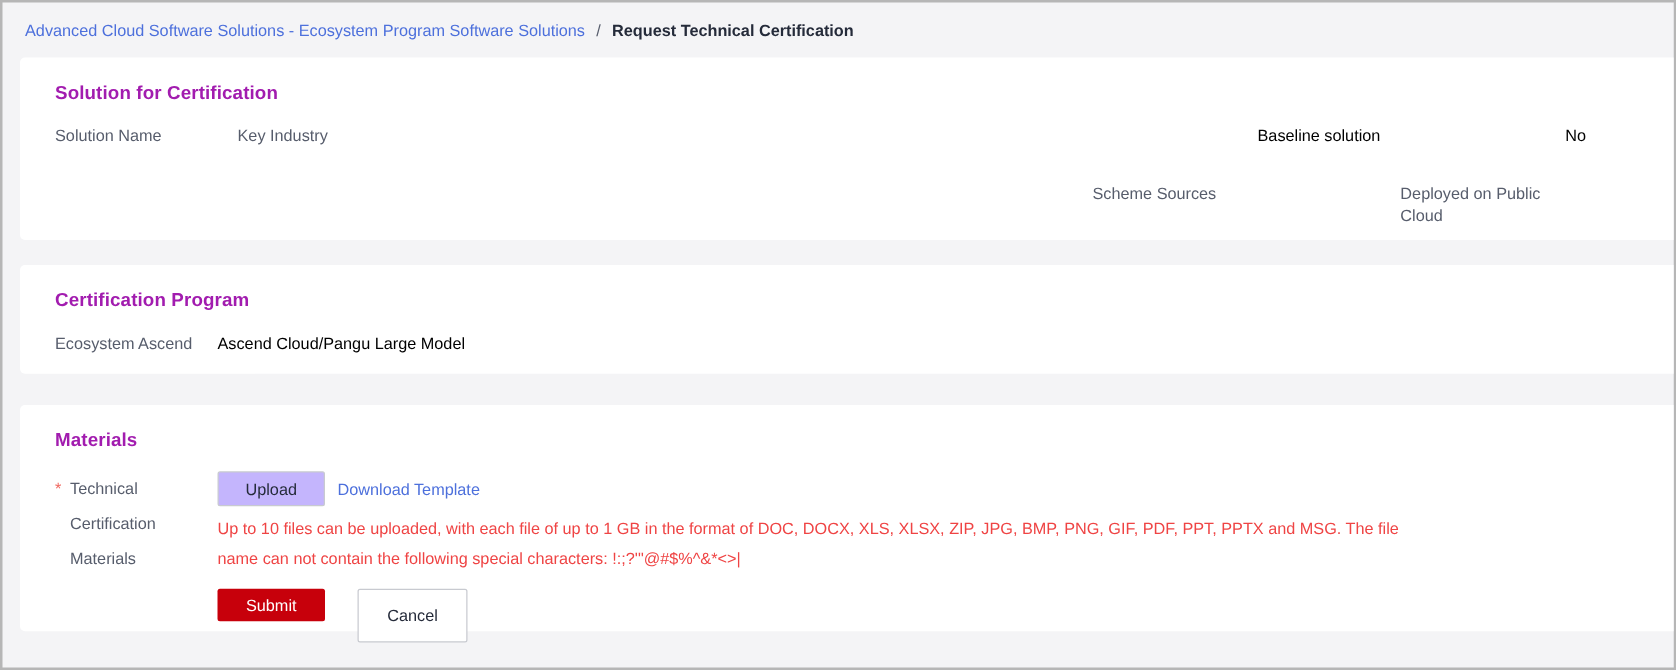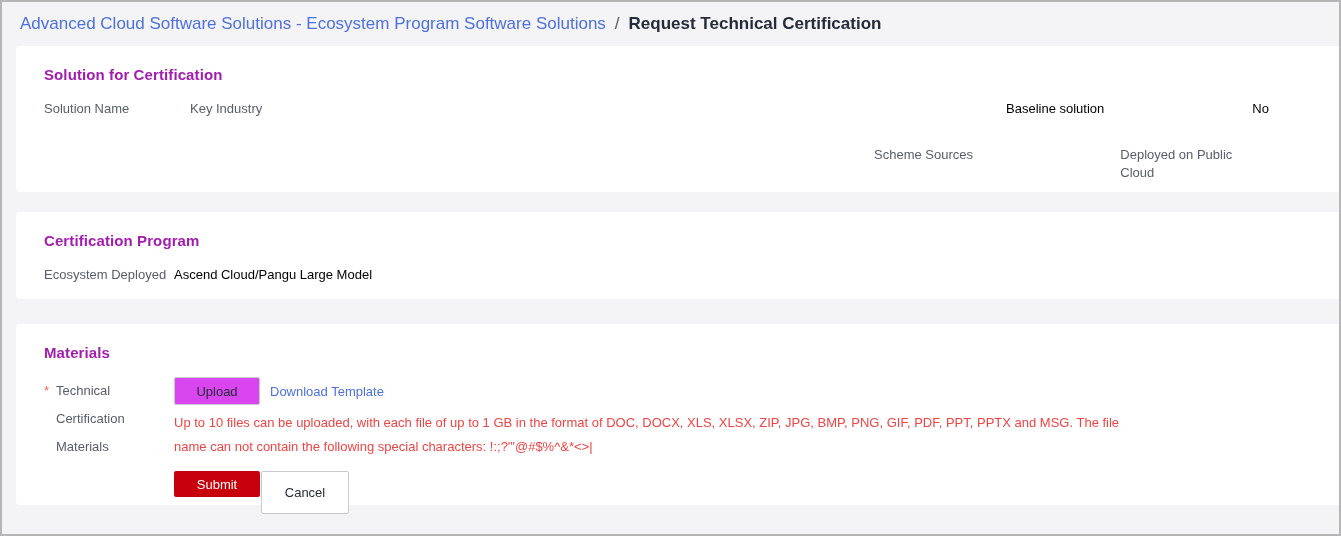--- a/index.html
+++ b/index.html
@@ -16,21 +16,21 @@
     overflow: hidden;
     position: relative;
   }
 
   
   .breadcrumb {
     height: 44px;
     display: flex;
     align-items: center;
     padding-left: 18px;
-    font-size: 17px;
+    font-size: 13px;
     white-space: nowrap;
   }
   .breadcrumb a {
     color: #4d70dc;
     text-decoration: none;
     cursor: pointer;
   }
   .breadcrumb .sep { color: #575d6c; margin: 0 9px; }
   .breadcrumb .current { color: #252b3a; font-weight: 700; }
 
@@ -87,21 +87,21 @@
     display: flex;
     font-size: 13px; line-height: 28px; color: #575d6c;
   }
   .mat-label .req { color: #f0675f; width: 12px; flex: 0 0 12px; }
   .mat-label .txt { width: 95px; }
   .mat-control { flex: 1; }
 
   .upload-row { display: flex; align-items: center; }
   .btn-upload {
     width: 86px; height: 28px;
-    background: #d946ef;
+    background: #c4b5fd;
     border: 1px solid #c8cad0;
     border-radius: 2px;
     font-size: 13px;
     font-family: inherit;
     color: #252b3a;
     cursor: pointer;
   }
   .link-download {
     margin-left: 10px;
     font-size: 13px;
@@ -109,21 +109,21 @@
     text-decoration: none;
     cursor: pointer;
   }
   .hint {
     margin: 6px 0 0 0;
     max-width: 965px;
     font-size: 13px;
     line-height: 24px;
     color: #ef4444;
   }
-  .actions { margin-top: 12px; display: flex; gap: 1px; }
+  .actions { margin-top: 12px; display: flex; gap: 26px; }
   .btn-submit {
     width: 86px; height: 26px;
     background: #c7000b;
     border: none;
     border-radius: 2px;
     color: #ffffff;
     font-size: 13px;
     font-family: inherit;
     cursor: pointer;
   }
@@ -175,21 +175,21 @@
         </div>
       </div>
     </div>
   </section>
 
   <section class="card card-program">
     <h2>Certification Program</h2>
     <div class="fields-grid">
       <div class="fcol">
         <div class="frow">
-          <span class="flabel">Ecosystem Deployed</span>
+          <span class="flabel">Ecosystem Ascend</span>
           <span class="fvalue">Ascend Cloud/Pangu Large Model</span>
         </div>
       </div>
     </div>
   </section>
 
   <section class="card card-materials">
     <h2>Materials</h2>
     <div class="mat-row">
       <div class="mat-label">

